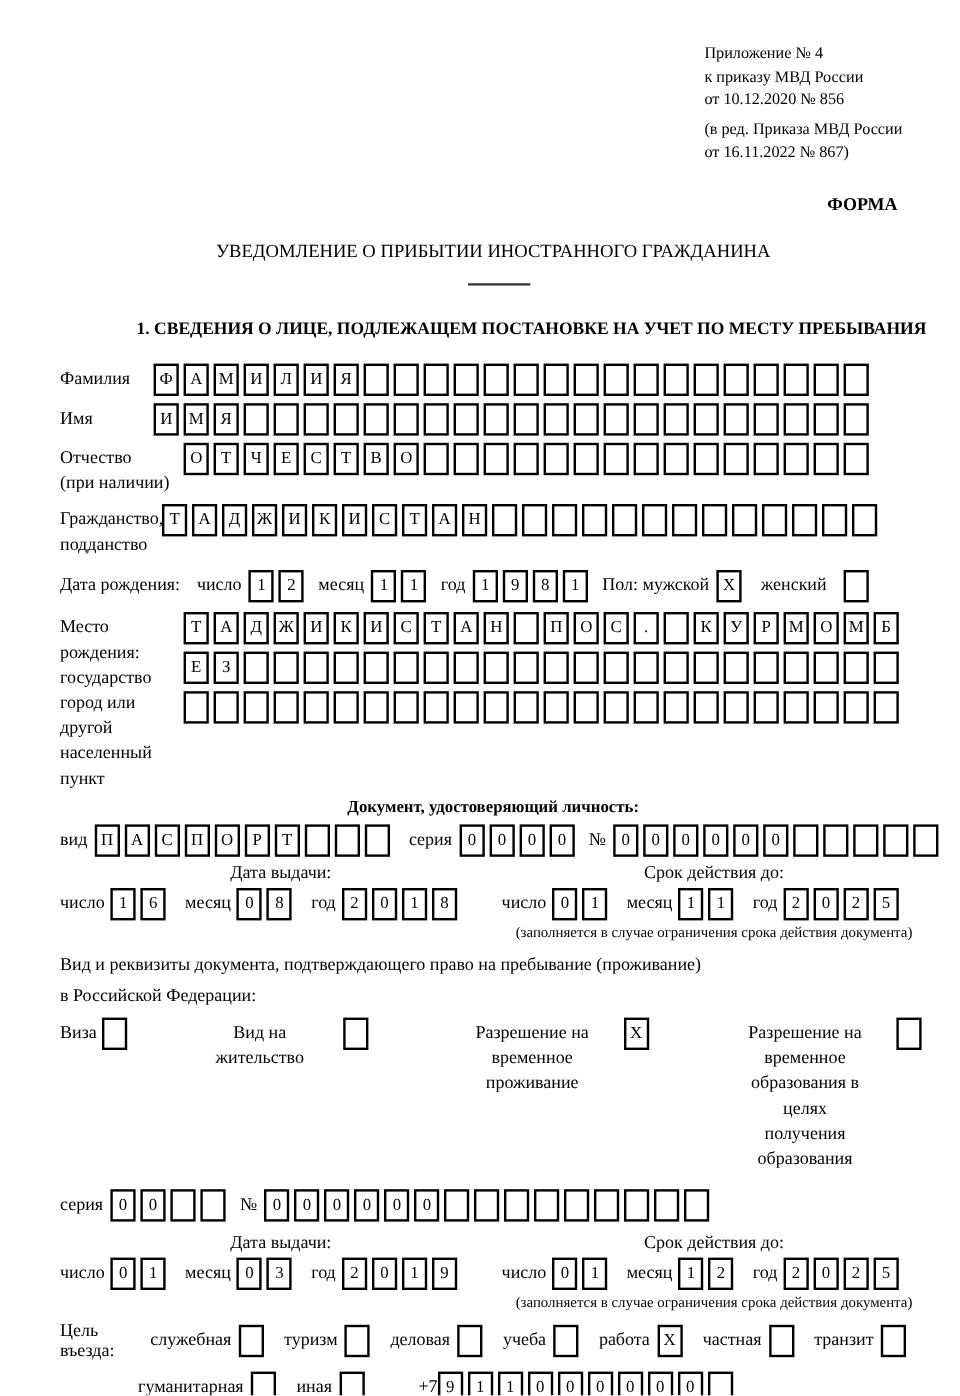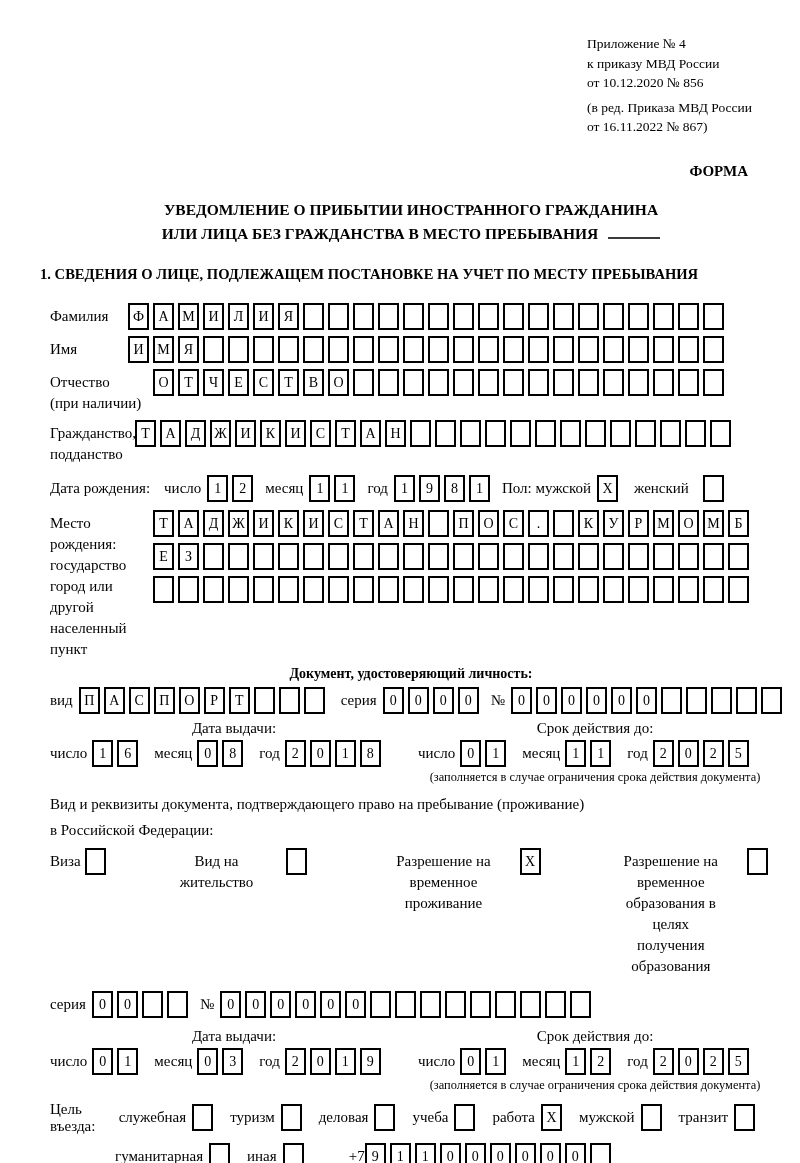--- a/index.html
+++ b/index.html
@@ -6,23 +6,23 @@
   .page{
     width:800px;height:1163px;box-sizing:border-box;
     padding:34px 28px 20px 50px;
     font-family:"Liberation Serif","DejaVu Serif",serif;
     color:#000;font-size:15px;overflow:hidden;background:#fff;
   }
   
   .hdr{width:225px;margin-left:537px;line-height:1.45;font-size:13.5px;}
   .hdr .amend{margin-top:5px;}
   .forma{text-align:right;font-weight:bold;font-size:15px;margin:26px 24px 18px 0;}
-  .title{text-align:center;font-weight:bold;font-size:15.5px;line-height:1.55;margin:0 0 4px 0;}
+  .title{text-align:center;font-weight:normal;font-size:15.5px;line-height:1.55;margin:0 0 4px 0;}
   .blank-line{display:inline-block;width:52px;border-bottom:2px solid #3a3a3a;height:14px;margin-left:10px;}
-  .sec{font-weight:bold;text-align:left;font-size:14.6px;margin:20px 0 20px -10px;}
+  .sec{font-weight:bold;text-align:right;font-size:14.6px;margin:20px 0 20px -10px;}
 
   
   .row{display:flex;align-items:flex-start;margin-bottom:6px;}
   .lbl{flex-shrink:0;line-height:1.4;padding-top:3px;}
   .w78{width:78px;} .w85{width:85px;} .w103{width:103px;}
   .cells{display:inline-flex;flex-shrink:0;}
   .cell{
     display:inline-block;box-sizing:border-box;width:21px;height:27px;
     border:2px solid #000;margin-right:4px;text-align:center;
     font-size:14px;line-height:23px;flex-shrink:0;background:#fff;
@@ -66,21 +66,21 @@
     <div>от 10.12.2020 № 856</div>
     <div class="amend">(в ред. Приказа МВД России</div>
     <div>от 16.11.2022 № 867)</div>
   </div>
 
   <div class="forma">ФОРМА</div>
 
   <div class="title">
     <div>УВЕДОМЛЕНИЕ О ПРИБЫТИИ ИНОСТРАННОГО ГРАЖДАНИНА</div>
     <div>
-      <span>ИЛИ ЛИЦА БЕЗ ГРАЖДАНСТВА В МЕСТО ПРЕБЫВАНИЯ</span><span class="blank-line"></span>
+      <span class="blank-line"></span>
     </div>
   </div>
 
   <div class="sec">1. СВЕДЕНИЯ О ЛИЦЕ, ПОДЛЕЖАЩЕМ ПОСТАНОВКЕ НА УЧЕТ ПО МЕСТУ ПРЕБЫВАНИЯ</div>
 
   <div class="row">
     <div class="lbl w78">Фамилия</div>
     <div class="cells">
         <span class="cell">Ф</span>
         <span class="cell">А</span>
@@ -549,21 +549,21 @@
             <span class="cell"></span>
           </span>
       </span>
       <span class="pair">
         <span class="t">работа</span>
         <span class="cells">
             <span class="cell">X</span>
           </span>
       </span>
       <span class="pair">
-        <span class="t">мужской</span>
+        <span class="t">частная</span>
         <span class="cells">
             <span class="cell"></span>
           </span>
       </span>
       <span class="pair">
         <span class="t">транзит</span>
         <span class="cells">
             <span class="cell"></span>
           </span>
       </span>

